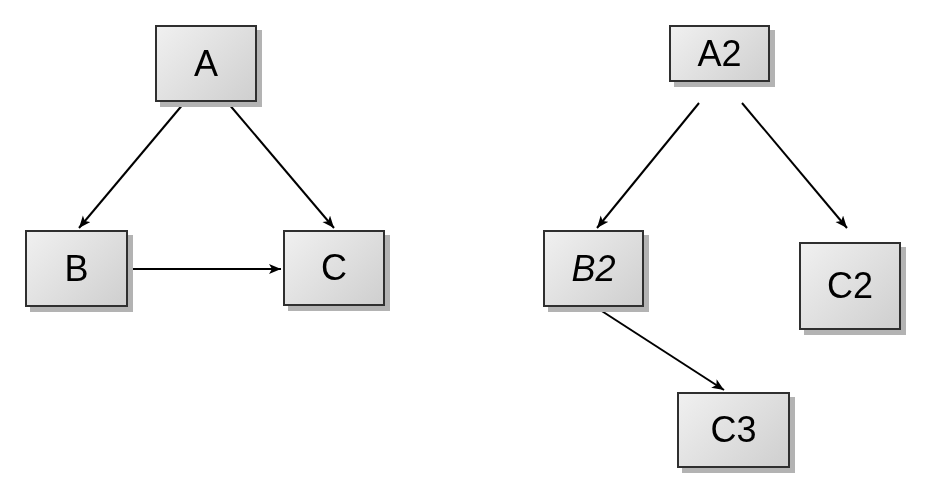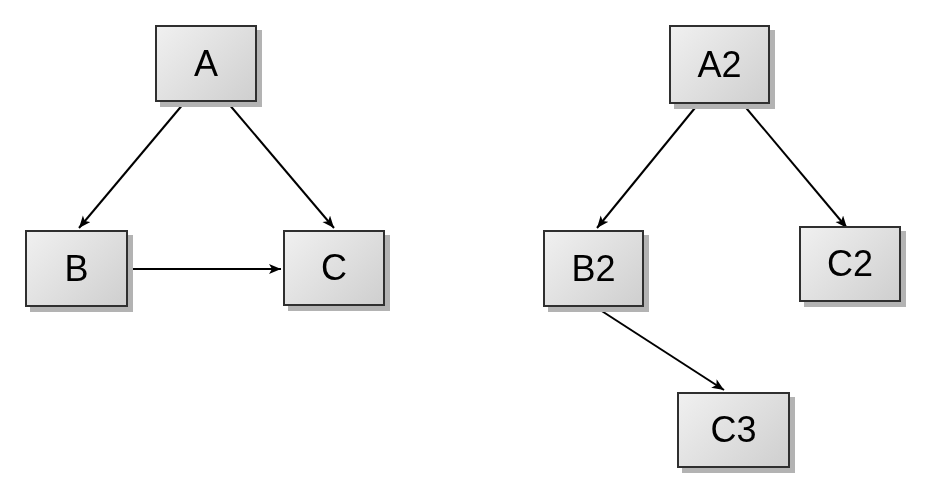--- a/index.html
+++ b/index.html
@@ -68,26 +68,26 @@
   <div id="node-layer">
       <div class="node" style="left: 155px; top: 25px; width: 102px; height: 77px;">
         <span>A</span>
       </div>
       <div class="node" style="left: 25px; top: 230px; width: 103px; height: 77px;">
         <span>B</span>
       </div>
       <div class="node" style="left: 283px; top: 230px; width: 102px; height: 76px;">
         <span>C</span>
       </div>
-      <div class="node" style="left: 669px; top: 25px; width: 101px; height: 79px;">
+      <div class="node" style="left: 669px; top: 25px; width: 101px; height: 57px;">
         <span>A2</span>
       </div>
-      <div class="node" style="left: 543px; top: 230px; width: 101px; height: 77px;">
+      <div class="node" style="left: 543px; top: 230px; width: 101px; height: 77px; font-style: italic;">
         <span>B2</span>
       </div>
-      <div class="node" style="left: 799px; top: 226px; width: 102px; height: 76px;">
+      <div class="node" style="left: 799px; top: 242px; width: 102px; height: 88px;">
         <span>C2</span>
       </div>
       <div class="node" style="left: 677px; top: 392px; width: 113px; height: 76px;">
         <span>C3</span>
       </div>
     </div>
 </div>
 
 </body></html>

